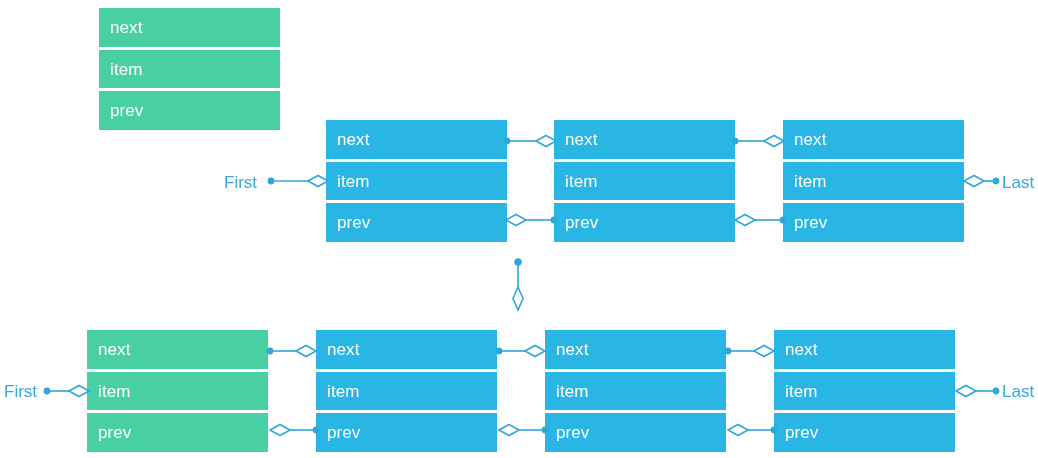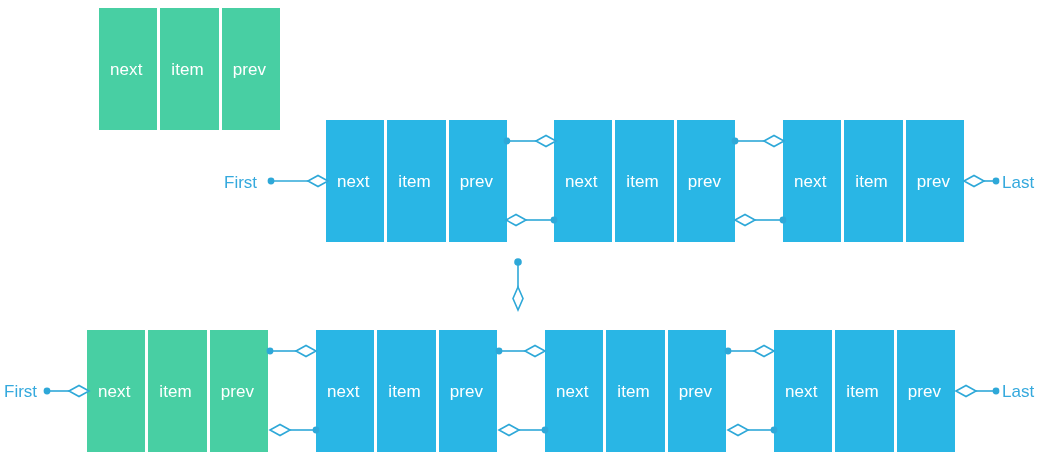--- a/index.html
+++ b/index.html
@@ -12,20 +12,21 @@
     height: 458px;
     position: relative;
     overflow: hidden;
     font-family: "Liberation Sans", sans-serif;
   }
 
   
   .node {
     position: absolute;
     display: flex;
+    flex-direction: column;
     gap: 3px;
   }
   .node .cell {
     flex: 1 1 0;
     display: flex;
     align-items: center;
     color: #ffffff;
     font-size: 17px;
     line-height: 1;
     padding-left: 11px;

